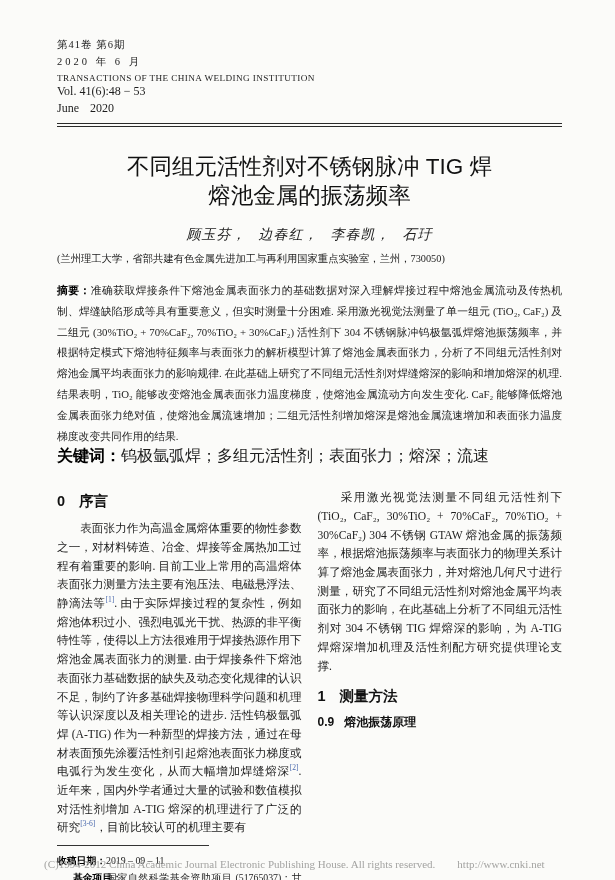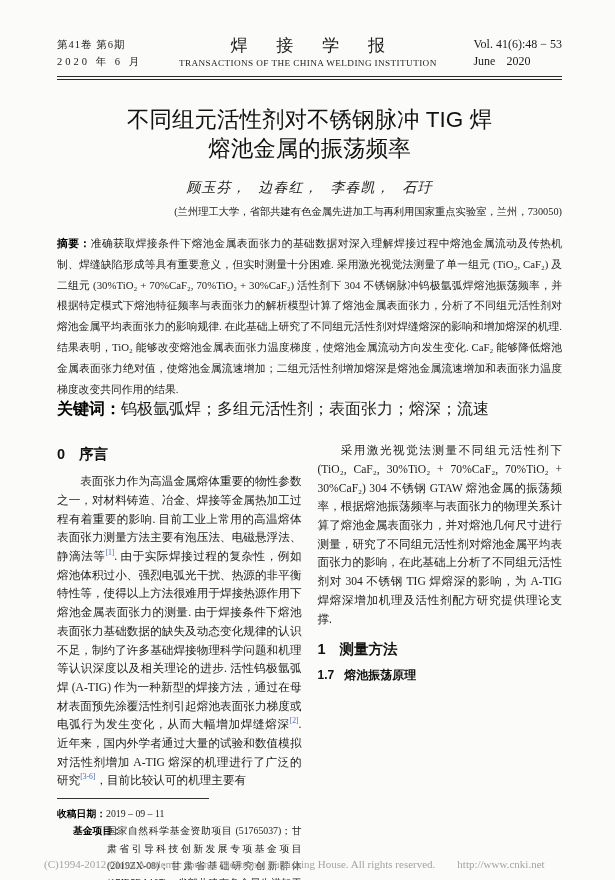--- a/index.html
+++ b/index.html
@@ -4,36 +4,36 @@
 <style>
   html,body{margin:0;padding:0;}
   body{
     width:615px;height:880px;position:relative;overflow:hidden;
     background:#fbfbf9;color:#1c1c1c;
     font-family:"Liberation Serif","DejaVu Serif",serif;
   }
   .page{position:absolute;inset:0;padding:36px 53px 0 57px;box-sizing:border-box;}
 
   
-  .jheader{display:flex;justify-content:space-between;align-items:flex-start;}
+  .jheader{display:flex;justify-content:space-between;align-items:flex-start;flex-direction:column;}
   .jh-left{font-size:10.5px;line-height:17px;letter-spacing:1px;white-space:nowrap;}
   .jh-left .yr{letter-spacing:3px;}
   .jh-center{flex:1;text-align:center;padding-top:0;}
   .jh-title-cn{font-size:17px;letter-spacing:1.7em;margin-left:1.7em;line-height:19px;}
   .jh-title-en{font-size:9.2px;letter-spacing:.4px;margin-top:3px;white-space:nowrap;}
   .jh-right{font-size:12px;line-height:17px;white-space:nowrap;}
   .jh-right .jr2{word-spacing:8px;}
   .dbl-rule{margin-top:6px;height:2px;border-top:1px solid #2a2a2a;border-bottom:1px solid #2a2a2a;}
 
   
   .a-title{margin-top:25px;text-align:center;font-family:"Liberation Sans","DejaVu Sans",sans-serif;
            font-weight:normal;font-size:22.5px;line-height:29px;color:#111;}
   .a-authors{margin-top:16px;text-align:center;font-size:14px;font-style:italic;letter-spacing:1px;}
   .a-authors .gap{display:inline-block;width:12px;}
-  .a-affil{margin-top:8px;text-align:right;font-size:10.3px;color:#222;}
+  .a-affil{margin-top:8px;text-align:left;font-size:10.3px;color:#222;}
 
   
   .abstract{margin-top:14px;font-size:10.8px;line-height:20.8px;text-align:justify;}
   .blabel{font-family:"Liberation Sans","DejaVu Sans",sans-serif;font-weight:bold;color:#000;}
   .kwline{font-size:16px;line-height:20.8px;}
   .clcline{font-size:10.8px;line-height:20.8px;display:flex;}
   .clcline .seg2{margin-left:38px;}
   .clcline .seg3{margin-left:30px;}
   .doi-label{font-weight:bold;}
 
@@ -66,21 +66,20 @@
 <body>
 
 <div class="page">
 
   <div class="jheader">
     <div class="jh-left">
       <div>第41卷 第6期</div>
       <div class="yr">2020 年 6 月</div>
     </div>
     <div class="jh-center">
-      <div class="jh-title-cn">焊接学报</div>
       <div class="jh-title-en">TRANSACTIONS OF THE CHINA WELDING INSTITUTION</div>
     </div>
     <div class="jh-right">
       <div>Vol. 41(6):48 − 53</div>
       <div class="jr2">June 2020</div>
     </div>
   </div>
   <div class="dbl-rule"></div>
 
   <div class="a-title">
@@ -103,21 +102,21 @@
         <div class="fn-rule"></div>
         <div class="fn-line"><span class="blabel">收稿日期：</span><span>2019 – 09 – 11</span></div>
         <div class="fn-fund"><span class="blabel">基金项目：</span><span>国家自然科学基金资助项目 (51765037)；甘肃省引导科技创新发展专项基金项目 (2019ZX-08)；甘肃省基础研究创新群体 (17JR5RA107)；省部共建有色金属先进加工与再利用国家重点实验室开放课题 (SKLAB02019009).</span></div>
       </div>
     </div>
 
     <div class="col">
       <p class="indent">采用激光视觉法测量不同组元活性剂下 (TiO₂, CaF₂, 30%TiO₂ + 70%CaF₂, 70%TiO₂ + 30%CaF₂) 304 不锈钢 GTAW 熔池金属的振荡频率，根据熔池振荡频率与表面张力的物理关系计算了熔池金属表面张力，并对熔池几何尺寸进行测量，研究了不同组元活性剂对熔池金属平均表面张力的影响，在此基础上分析了不同组元活性剂对 304 不锈钢 TIG 焊熔深的影响，为 A-TIG 焊熔深增加机理及活性剂配方研究提供理论支撑.</p>
 
       <div class="h-sec h-sec2"><span class="no">1</span><span>测量方法</span></div>
-      <div class="h-sub"><span class="no">1.7</span><span>熔池振荡原理</span></div>
+      <div class="h-sub"><span class="no">0.9</span><span>熔池振荡原理</span></div>
 
 
     </div>
   </div>
 
 </div>
 
 <div class="copyline"><span>(C)1994-2012 China Academic Journal Electronic Publishing House. All rights reserved.</span><span class="url">http://www.cnki.net</span></div>
 
 </body></html>

